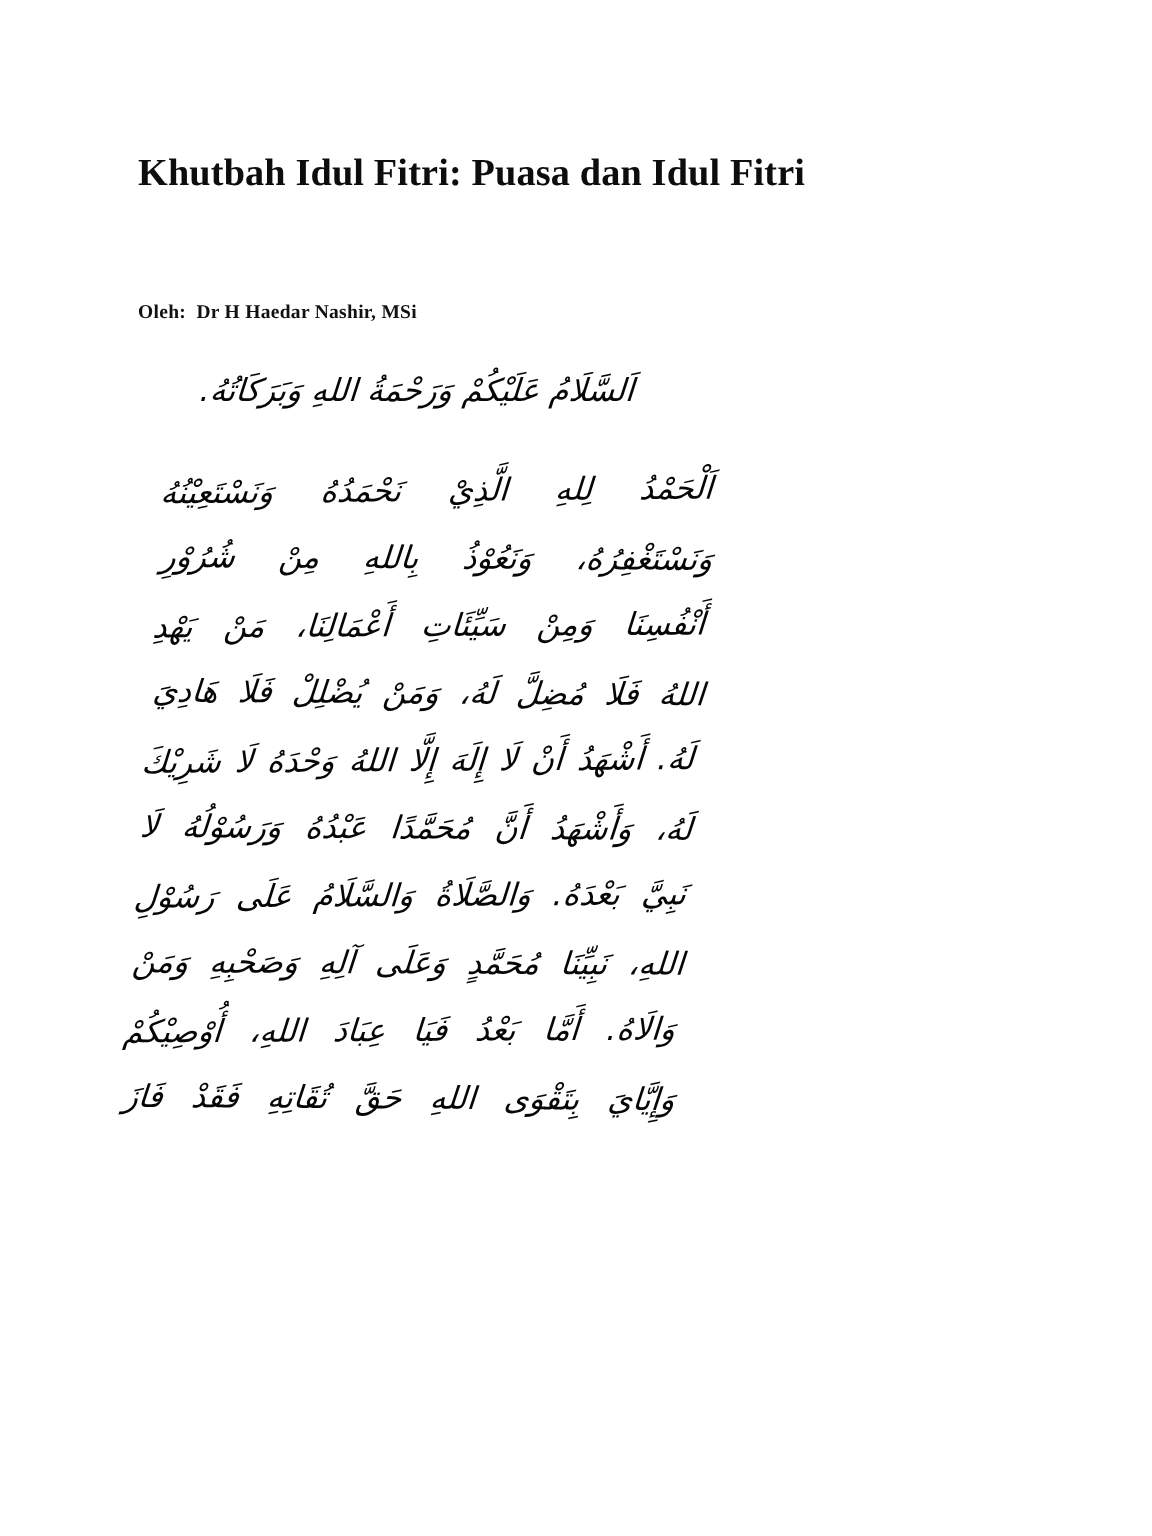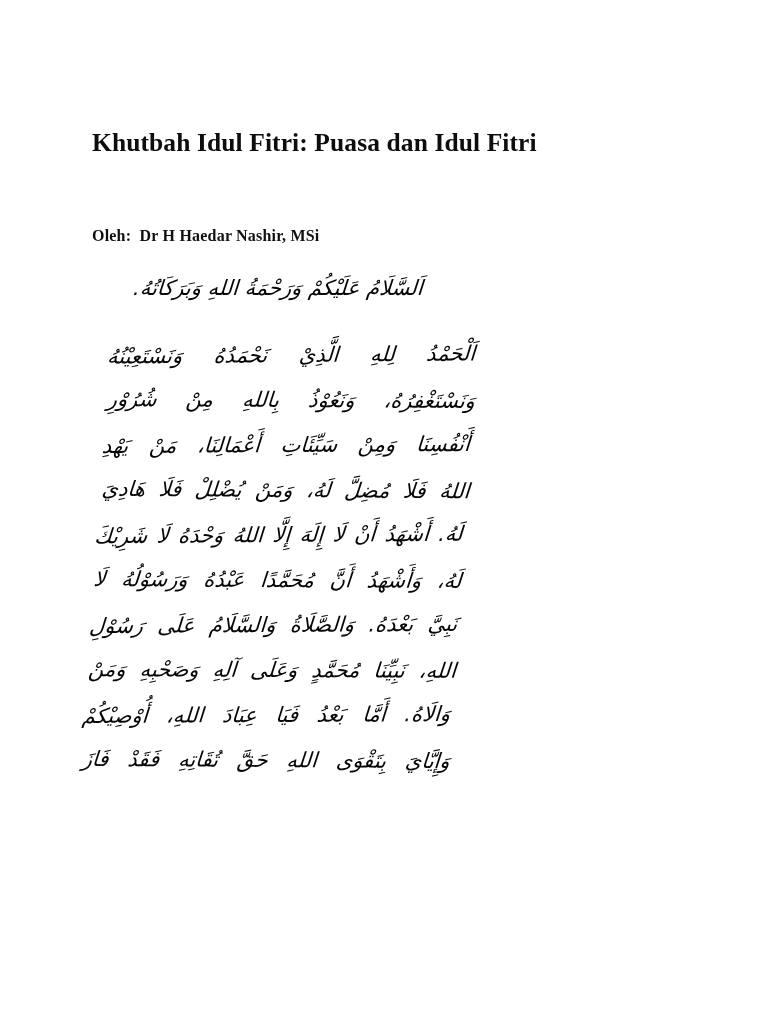--- a/index.html
+++ b/index.html
@@ -14,21 +14,20 @@
     font-family: "Liberation Serif", "DejaVu Serif", serif;
     color: #000000;
   }
 
   .page {
     position: relative;
     width: 768px;
     height: 756px;
     background: #ffffff;
     box-sizing: border-box;
-    margin-top: 28px;
   }
 
   
   .doc-title {
     position: absolute;
     left: 92px;
     top: 82px;
     width: 600px;
     font-family: "Liberation Serif", "DejaVu Serif", serif;
     font-weight: bold;
@@ -40,21 +39,21 @@
   }
   .doc-title .tline { display: block; white-space: pre; }
 
   
   .doc-byline {
     position: absolute;
     left: 92px;
     top: 200px;
     font-family: "Liberation Serif", "DejaVu Serif", serif;
     font-weight: bold;
-    font-size: 16px;
+    font-size: 13px;
     line-height: 16px;
     letter-spacing: 0.2px;
     color: #111111;
     white-space: pre;
   }
 
   
   .arabic-salutation {
     position: absolute;
     left: 95px;

